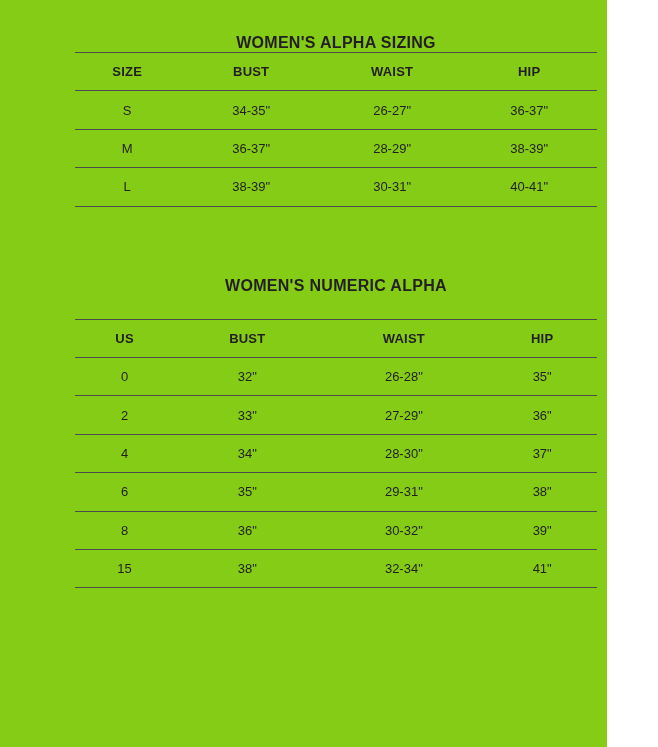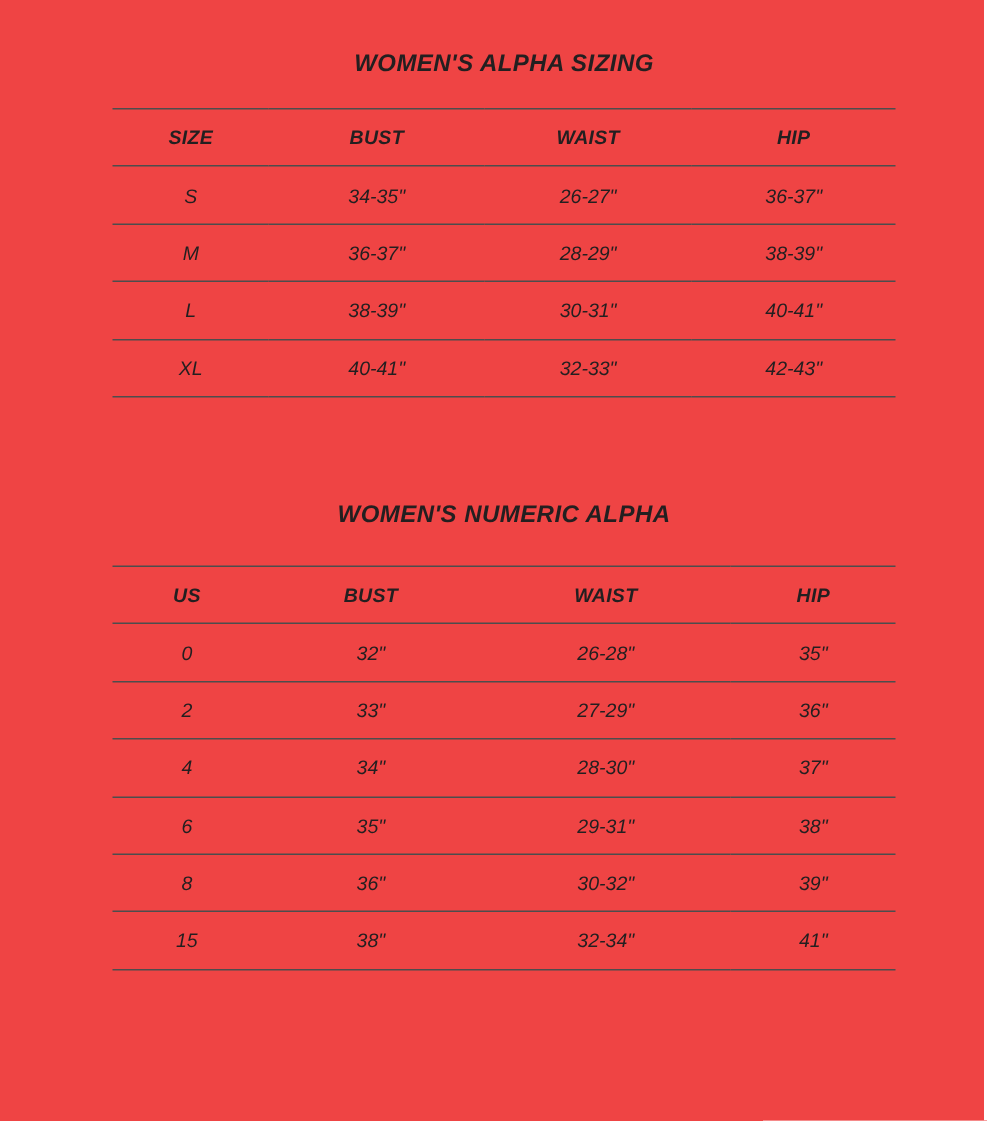--- a/index.html
+++ b/index.html
@@ -3,46 +3,44 @@
 <meta charset="utf-8">
 <style>
   * { box-sizing: border-box; }
   html, body { margin: 0; padding: 0; }
   body {
     background: #ffffff;
     font-family: "Liberation Sans", sans-serif;
   }
   .page {
     position: relative;
-    width: 656px;
+    width: 607px;
     height: 747px;
-    background: #ef4444;
+    background: #84cc16;
     overflow: hidden;
-    font-style: italic;
   }
   .inner {
     width: 522px;
     margin-left: 75px;
   }
   .table-title {
     margin: 0;
     padding: 33px 0 0 0;
     text-align: center;
     font-size: 16px;
     line-height: 19px;
     font-weight: bold;
     color: #231f20;
     letter-spacing: 0.3px;
   }
   .table-title.numeric {
     padding-top: 69px;
   }
   table.size-table {
     width: 522px;
-    margin-top: 20px;
     border-collapse: collapse;
     table-layout: fixed;
     border-bottom: 1px solid #4d4d4d;
   }
   table.size-table.numeric-table {
     margin-top: 24px;
   }
   .size-table th,
   .size-table td {
     height: 38.4px;
@@ -96,26 +94,20 @@
               <td>36-37"</td>
               <td>28-29"</td>
               <td>38-39"</td>
             </tr>
             <tr>
               <td>L</td>
               <td>38-39"</td>
               <td>30-31"</td>
               <td>40-41"</td>
             </tr>
-            <tr>
-              <td>XL</td>
-              <td>40-41"</td>
-              <td>32-33"</td>
-              <td>42-43"</td>
-            </tr>
           </tbody>
       </table>
     </section>
 
     <section>
       <h2 class="table-title numeric">WOMEN'S NUMERIC ALPHA</h2>
       <table class="size-table numeric-table">
         <colgroup>
           <col style="width:19%">
           <col style="width:28%">

